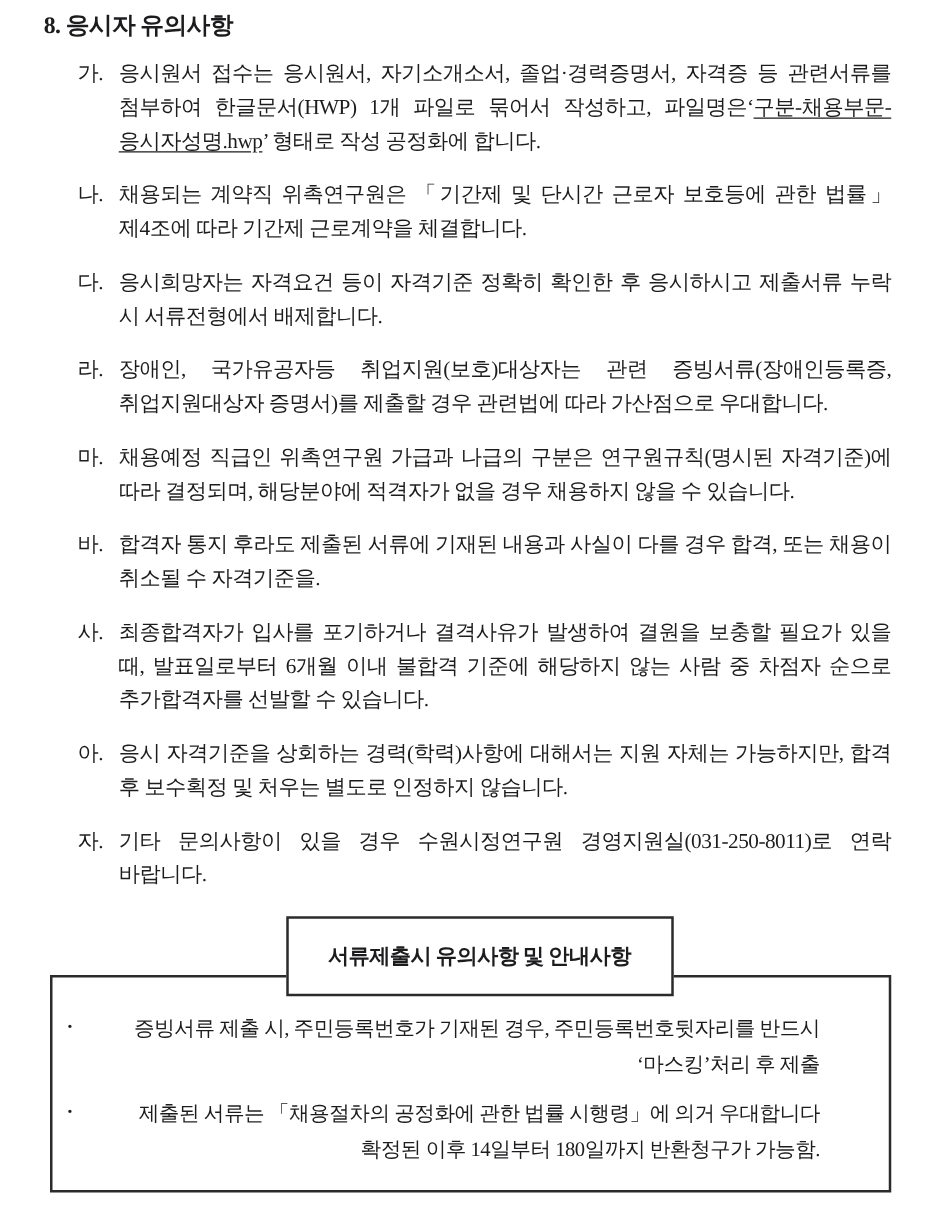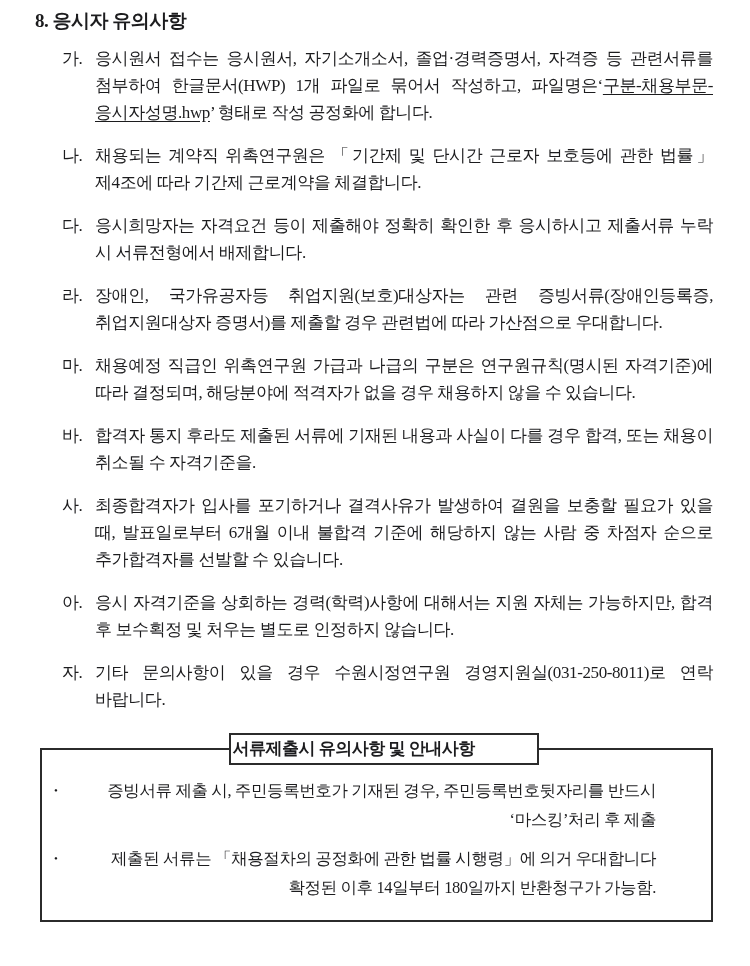--- a/index.html
+++ b/index.html
@@ -56,25 +56,25 @@
   }
   .notice-title {
     position: relative;
     z-index: 2;
     width: 310px;
     margin: 0 auto;
     left: 7px;
     box-sizing: border-box;
     border: 2px solid #2b2b2b;
     background: #ffffff;
-    text-align: left;
+    text-align: center;
     font-weight: bold;
     font-size: 17px;
     line-height: 20px;
-    padding: 4px 2px;
+    padding: 20px 2px;
     letter-spacing: -0.5px;
   }
   .notice-body {
     border: 2px solid #2b2b2b;
     margin-top: -17px;
     padding: 26px 55px 18px 12px;
     background: #ffffff;
   }
   .bullet-row {
     display: flex;
@@ -108,21 +108,21 @@
     <div class="item-text"><span>응시원서 접수는 응시원서, 자기소개소서, 졸업·경력증명서, 자격증  등 관련서류를 첨부하여 한글문서(HWP) 1개 파일로 묶어서 작성하고, 파일명은‘</span><span class="underline">구분-채용부문-응시자성명.hwp</span><span>’ 형태로 작성 공정화에 합니다.</span></div>
   </div>
 
   <div class="item">
     <span class="item-label">나.</span>
     <div class="item-text">채용되는 계약직 위촉연구원은 「기간제 및 단시간 근로자 보호등에 관한 법률」 제4조에 따라 기간제 근로계약을 체결합니다.</div>
   </div>
 
   <div class="item">
     <span class="item-label">다.</span>
-    <div class="item-text">응시희망자는 자격요건 등이 제출해야 정확히 확인한 후 응시하시고 제출서류 누락 시 서류전형에서 배제합니다.</div>
+    <div class="item-text">응시희망자는 자격요건 등이 자격기준 정확히 확인한 후 응시하시고 제출서류 누락 시 서류전형에서 배제합니다.</div>
   </div>
 
   <div class="item">
     <span class="item-label">라.</span>
     <div class="item-text">장애인, 국가유공자등 취업지원(보호)대상자는 관련 증빙서류(장애인등록증, 취업지원대상자 증명서)를 제출할 경우 관련법에 따라 가산점으로 우대합니다.</div>
   </div>
 
   <div class="item">
     <span class="item-label">마.</span>
     <div class="item-text">채용예정 직급인 위촉연구원 가급과 나급의 구분은 연구원규칙(명시된 자격기준)에 따라 결정되며, 해당분야에 적격자가 없을 경우 채용하지 않을 수 있습니다.</div>

